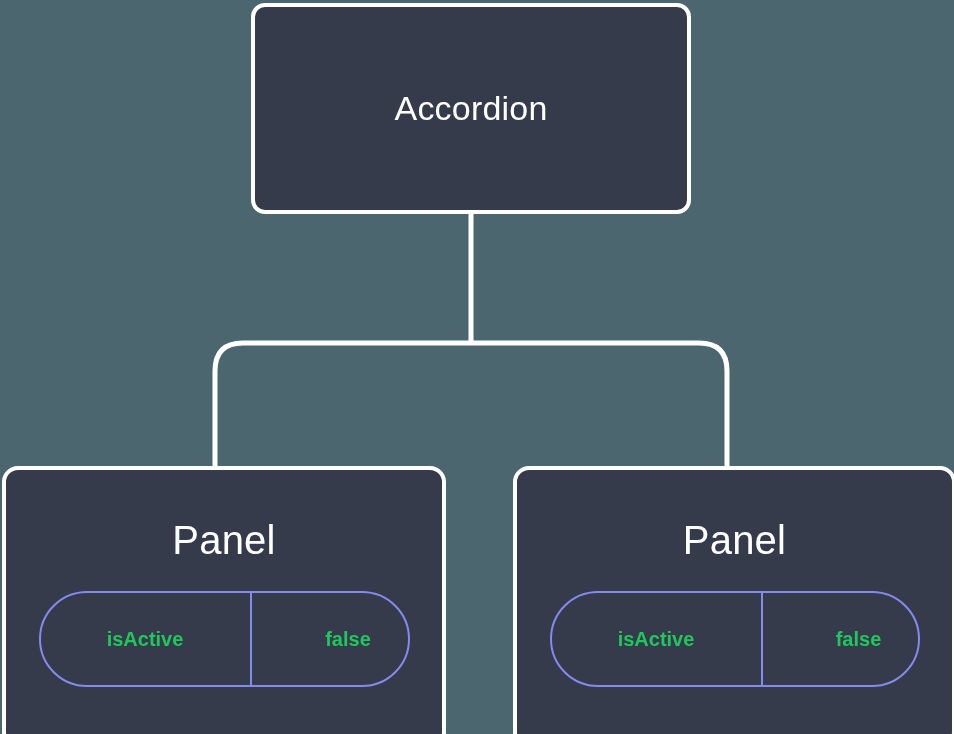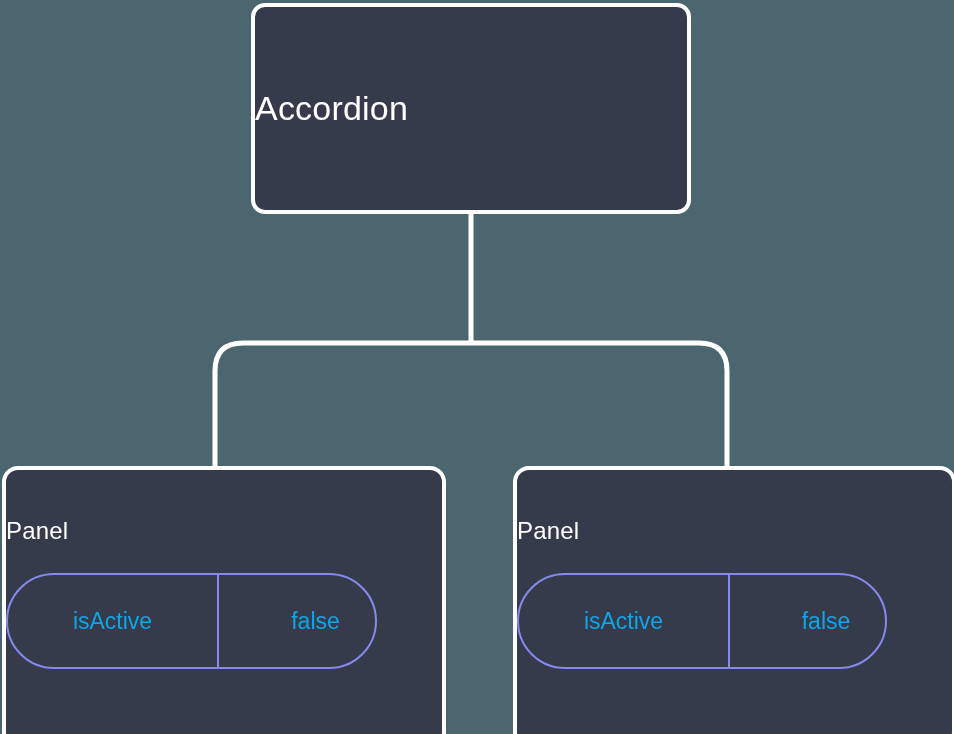--- a/index.html
+++ b/index.html
@@ -44,21 +44,21 @@
     z-index: 2;
   }
 
   .node {
     position: absolute;
     background: #353b4a;
     border: 4px solid #ffffff;
     border-radius: 14px;
     display: flex;
     flex-direction: column;
-    align-items: flex-start;
+    align-items: center;
   }
 
   
   #node-accordion {
     left: 251px;
     top: 3px;
     width: 440px;
     height: 211px;
     justify-content: center;
     border-radius: 14px;
@@ -86,44 +86,44 @@
     left: 2px;
     width: 444px;
   }
 
   #node-panel-1 {
     left: 513px;
     width: 443px;
   }
 
   .node-panel .node-title {
-    font-size: 24px;
+    font-size: 40px;
   }
 
   
   .prop-pill {
     margin-top: 29px;
     height: 96px;
     border: 2px solid #858aee;
     border-radius: 48px;
     display: flex;
     align-items: stretch;
     overflow: hidden;
   }
 
   #panel-0-pill { width: 371px; }
   #panel-1-pill { width: 370px; }
 
   .prop-cell {
     display: flex;
     align-items: center;
     justify-content: center;
-    color: #0ea5e9;
-    font-size: 23px;
-    font-weight: 400;
+    color: #22c55e;
+    font-size: 20px;
+    font-weight: 700;
     white-space: nowrap;
     line-height: 1;
   }
 
   .prop-key {
     flex: 0 0 auto;
     width: 211px;
     border-right: 2px solid #858aee;
   }
 

